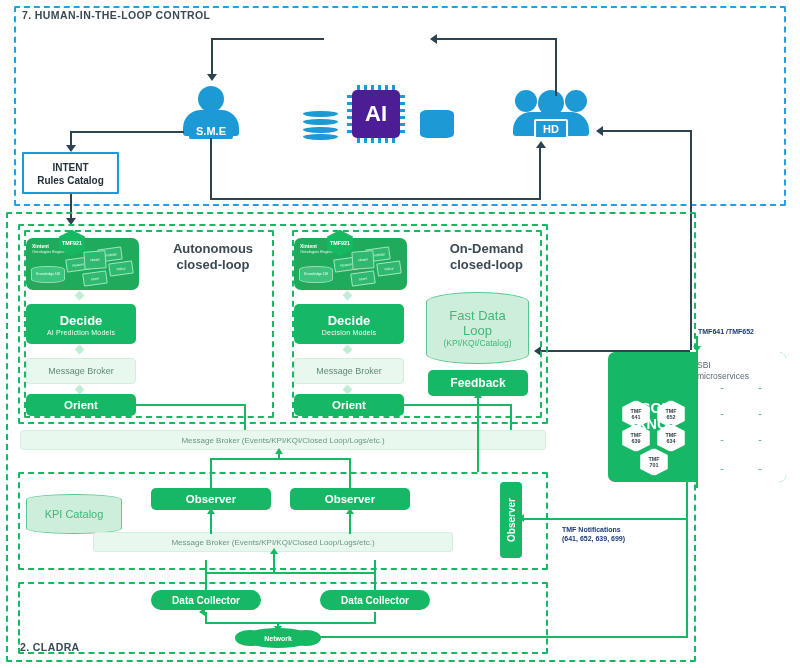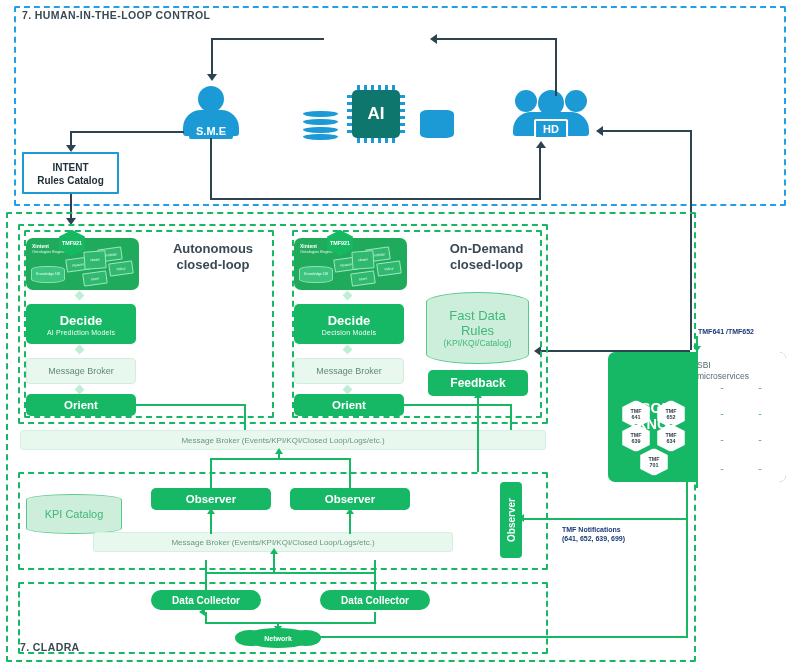--- a/index.html
+++ b/index.html
@@ -58,22 +58,22 @@
     background:#fff;
     text-align:center;
     font-size:10px; font-weight:bold; color:#20313c;
     line-height:13px;
     padding-top:7px;
     border-radius:1px;
   }
 
   .ai-chip {
     position:absolute;
-    background:#0f766e; color:#fff;
-    font-weight:bold; font-size:17px;
+    background:#4c1d95; color:#fff;
+    font-weight:bold; font-size:22px;
     display:flex; align-items:center; justify-content:center;
     border-radius:5px;
   }
   .ai-chip::before, .ai-chip::after {
     content:""; position:absolute; top:5px; bottom:5px; width:5px;
     background:
       linear-gradient(#1c9ad6 0 3px, transparent 3px 7px) repeat-y;
     background-size:5px 7px;
   }
   .ai-chip::before { left:-5px; }
@@ -330,21 +330,21 @@
   <div class="ln" style="left:690px; top:130px; width:2px; height:220px;"></div>
   <div class="arrow left" style="left:596px; top:126px;"></div>
 
   <div class="ln" style="left:70px; top:194px; width:2px; height:28px;"></div>
   <div class="arrow down" style="left:66px; top:218px;"></div>
 
   <div class="ln" style="left:540px; top:350px; width:150px; height:2px;"></div>
   <div class="arrow left" style="left:534px; top:346px;"></div>
 
   <div class="region green" style="left:6px; top:212px; width:690px; height:450px;"></div>
-  <div class="region-label" style="left:20px; top:641px;">7. CLADRA</div>
+  <div class="region-label" style="left:20px; top:641px;">2. CLADRA</div>
 
   <div class="region green" style="left:18px; top:224px; width:530px; height:200px;"></div>
 
   <div class="region green" style="left:24px; top:230px; width:250px; height:188px;"></div>
 
   <div class="white-label" style="left:158px; top:236px; width:110px; height:42px;">
     <div>
       <div>Autonomous</div>
       <div>closed-loop</div>
     </div>
@@ -426,21 +426,21 @@
   </div>
 
   <div class="diamond" style="left:344px; top:386px;"></div>
 
   <div class="gbox" style="left:294px; top:394px; width:110px; height:22px; font-size:11.5px;">
     <span>Orient</span>
   </div>
 
   <div class="lake" style="left:426px; top:292px; width:103px; height:72px;">
     <span>Fast Data</span>
-    <span>Rules</span>
+    <span>Loop</span>
     <span class="small">(KPI/KQI/Catalog)</span>
   </div>
 
   <div class="gbox" style="left:428px; top:370px; width:100px; height:26px; font-size:12px;">
     <span>Feedback</span>
   </div>
 
   <div class="msgbar" style="left:20px; top:430px; width:526px; height:20px;">
     <span>Message  Broker (Events/KPI/KQI/Closed  Loop/Logs/etc.)</span>
   </div>

